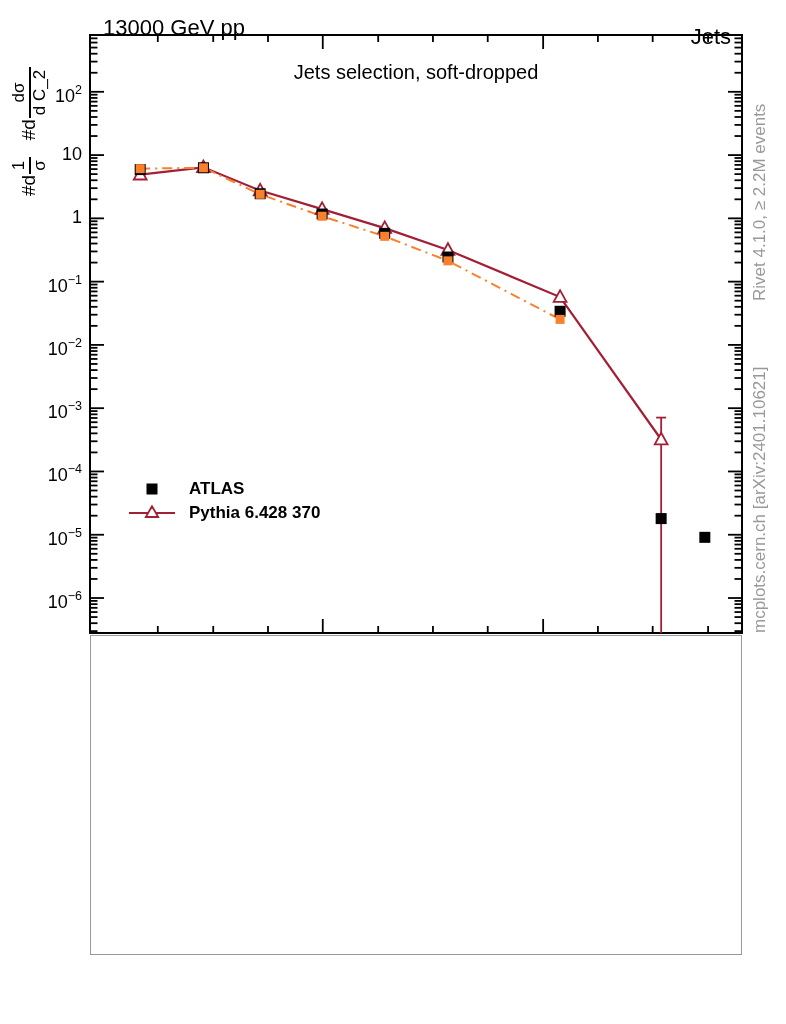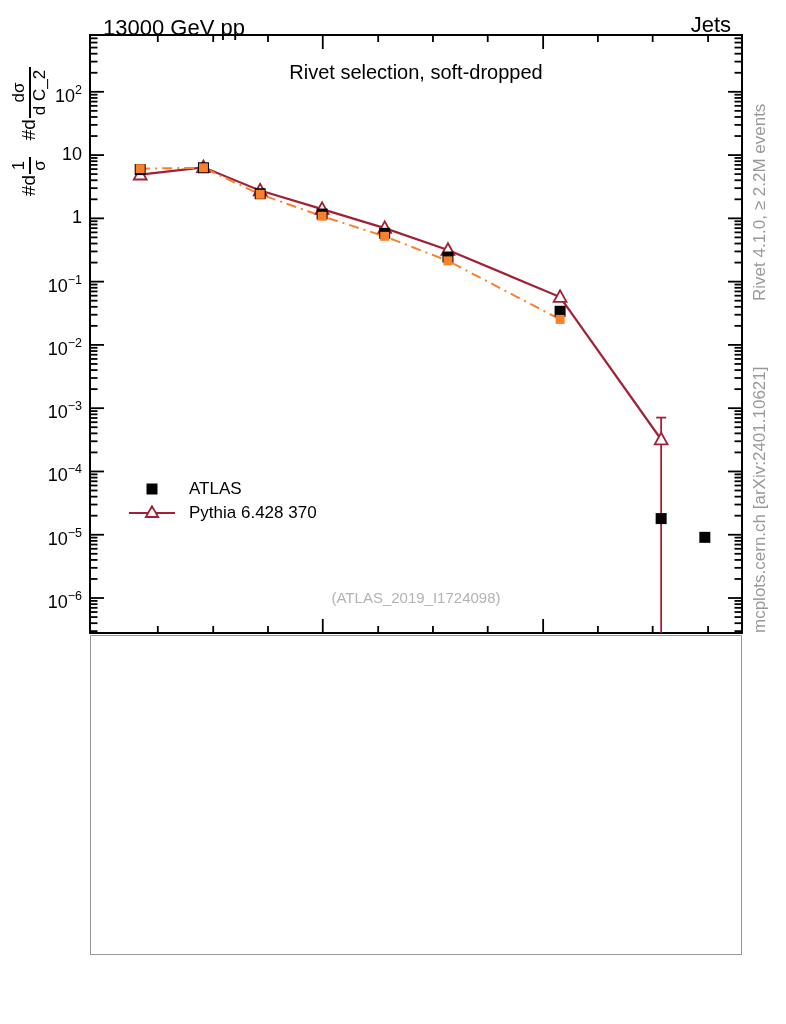--- a/index.html
+++ b/index.html
@@ -2,21 +2,21 @@
 <html><head>
 <meta charset="utf-8">
 <style>
   html,body{margin:0;padding:0;background:#ffffff;}
   .page{
     position:relative; width:786px; height:1024px; background:#fff;
     font-family:"Liberation Sans","DejaVu Sans",sans-serif; color:#000; overflow:hidden;
   }
   #plot-svg{position:absolute;left:0;top:0;}
   .title-left{position:absolute; left:103px; top:7px; font-size:22px;margin-top:8px;}
-  .title-right{position:absolute; right:55px; top:12px; font-size:22px;margin-left:41px;}
+  .title-right{position:absolute; right:55px; top:24px; font-size:22px;margin-left:41px;}
   .plot-title{position:absolute; left:90px; top:61px; width:652px; text-align:center; font-size:20px;}
   .watermark{position:absolute; left:90px; top:589px; width:652px; text-align:center;
              font-size:15px; color:#b3b3b3;}
   
   .ylabel{position:absolute; left:10px; top:196px; transform-origin:0 0; transform:rotate(-90deg);
           white-space:nowrap; font-size:19px;}
   .yl-gap{display:inline-block; width:16px;}
   .frac{display:inline-block; vertical-align:middle; text-align:center; font-size:17px; margin:0 1px;}
   .frac .num{display:block; border-bottom:2px solid #000; padding:0 3px; line-height:1.1;}
   .frac .den{display:block; line-height:1.1; padding:0 3px;}
@@ -27,21 +27,21 @@
   .rlabel-bottom{left:750px; top:633px;}
   
   #yticks{position:absolute; left:0; top:0; width:84px;}
   .ytick{position:absolute; right:0; width:84px; text-align:right; padding-right:2px;
          font-size:18px; line-height:20px;}
   .ytick sup{font-size:12.5px; position:relative; top:-1px;}
   
   .legend{position:absolute; left:127px; top:477px;}
   .legend-row{display:flex; align-items:center; height:24px;}
   .lmark{width:50px; height:20px; margin-right:12px; flex:0 0 auto;}
-  .ltext{font-size:17px; white-space:nowrap;}
+  .ltext{font-size:17px; white-space:nowrap;font-weight:bold;}
   
   .ratio-panel{position:absolute; left:90px; top:635px; width:652px; height:320px;
                box-sizing:border-box; border:1px solid #999; background:#fff;}
 </style>
 </head>
 <body>
 
 <div class="page">
 
   <svg id="plot-svg" width="786" height="1024">
@@ -282,21 +282,21 @@
         <rect x="317.61199999999997" y="211.7390034764976" width="9" height="9" fill="#f9802d"></rect>
         <rect x="380.204" y="231.82450453295263" width="9" height="9" fill="#f9802d"></rect>
         <rect x="443.44800000000004" y="256.35228142601983" width="9" height="9" fill="#f9802d"></rect>
         <rect x="555.592" y="314.90016171464725" width="9" height="9" fill="#f9802d"></rect>
       </g>
     </svg>
 
   <div class="title-left">13000 GeV pp</div>
   <div class="title-right">Jets</div>
 
-  <div class="plot-title">Rivet selection, soft-dropped</div>
+  <div class="plot-title">Jets selection, soft-dropped</div>
 
   <div class="ylabel"><span>#d</span><span class="frac"><span class="num">1</span><span class="den">σ</span></span><span class="yl-gap"></span><span>#d</span><span class="frac"><span class="num">dσ</span><span class="den">d C_2</span></span></div>
 
   <div id="yticks">
       <div class="ytick" style="top: 80.7994px;">10<sup>2</sup></div>
       <div class="ytick" style="top: 144.077px;">10</div>
       <div class="ytick" style="top: 207.354px;">1</div>
       <div class="ytick" style="top: 270.631px;">10<sup>−1</sup></div>
       <div class="ytick" style="top: 333.909px;">10<sup>−2</sup></div>
       <div class="ytick" style="top: 397.186px;">10<sup>−3</sup></div>
@@ -314,20 +314,19 @@
     </div>
     <div class="legend-row">
       <svg class="lmark" id="lm-370" viewBox="0 0 50 20">
         <line x1="2" y1="10" x2="48" y2="10" stroke-width="2" stroke="#a22035"></line>
         <polygon points="25,3.2 18.8,14 31.2,14" fill="#ffffff" stroke-width="1.8" stroke="#a22035"></polygon>
       </svg>
       <span class="ltext">Pythia 6.428 370</span>
     </div>
   </div>
 
-  <div class="watermark">(ATLAS_2019_I1724098)</div>
 
   <div class="rlabel rlabel-top">Rivet 4.1.0, ≥ 2.2M events</div>
   <div class="rlabel rlabel-bottom">mcplots.cern.ch [arXiv:2401.10621]</div>
 
   <div class="ratio-panel"></div>
 
 </div>
 
 </body></html>

